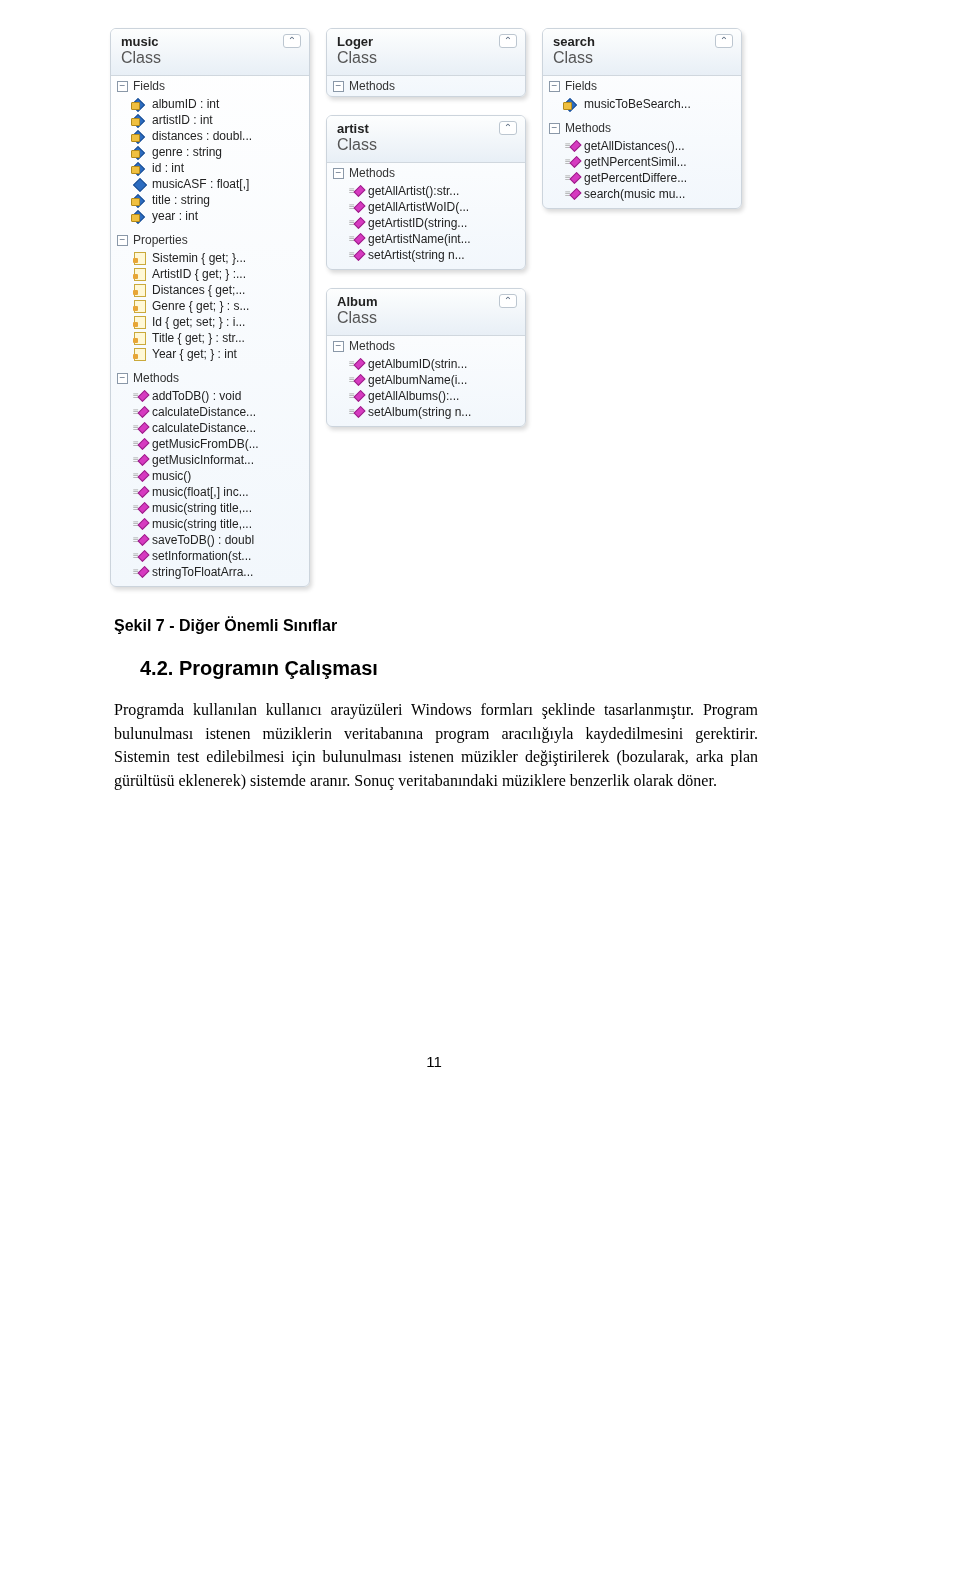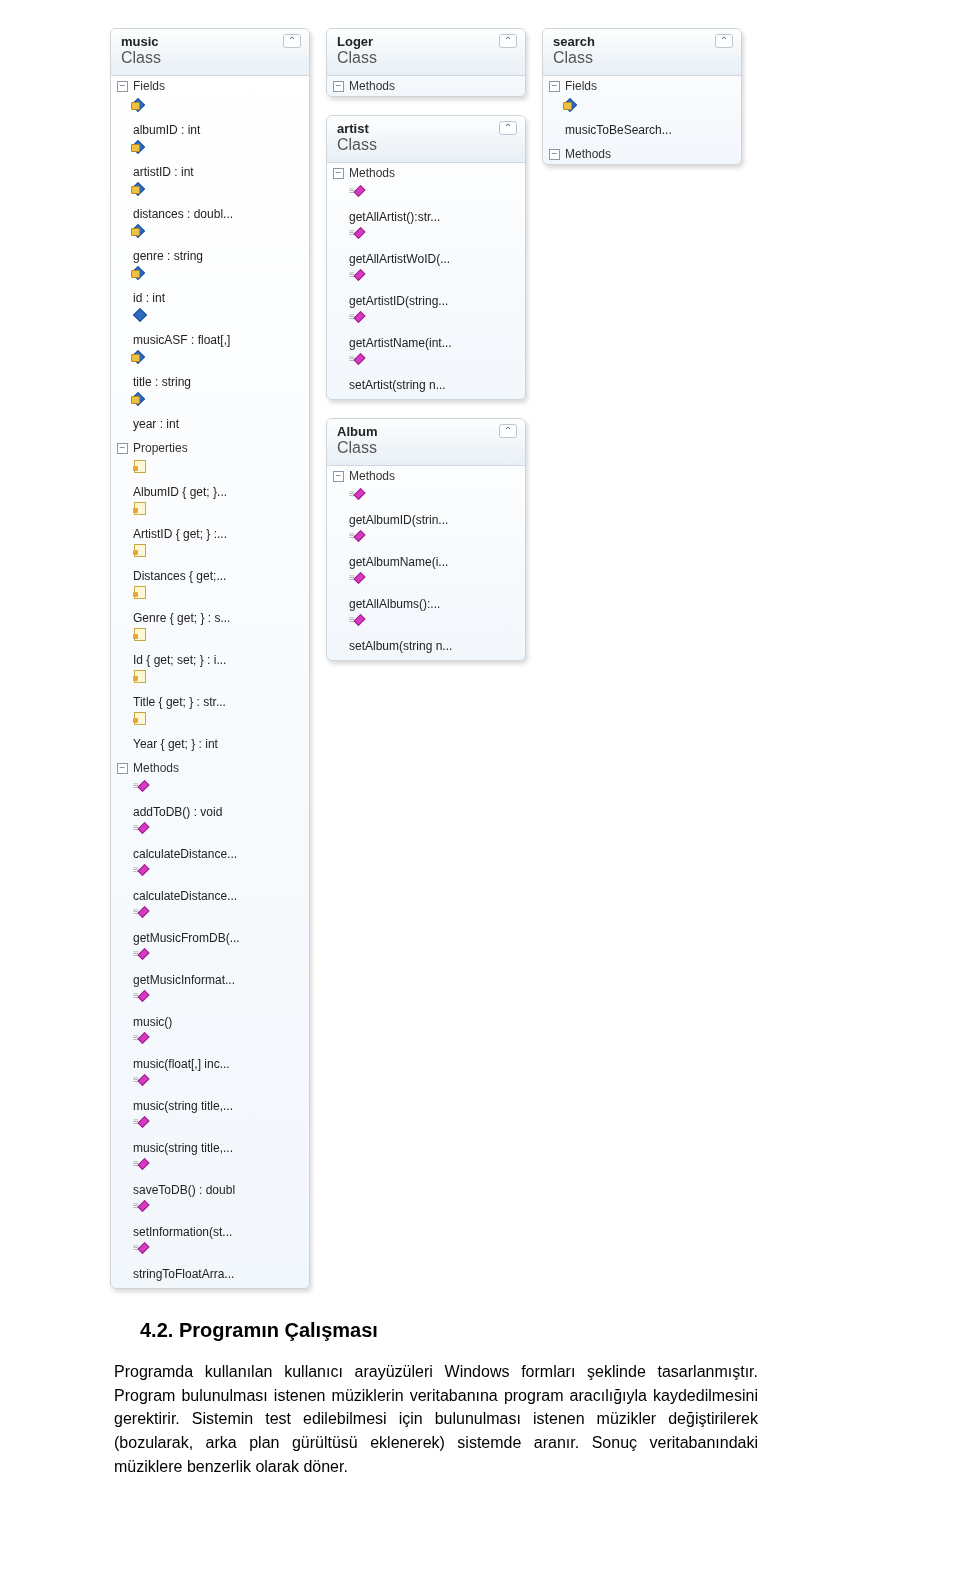--- a/index.html
+++ b/index.html
@@ -46,26 +46,25 @@
     font-family: Verdana, Tahoma, sans-serif;
     color: #333;
   }
   .toggle {
     width: 11px; height: 11px; border: 1px solid #8a98a8;
     display: inline-flex; align-items: center; justify-content: center;
     font-size: 10px; line-height: 1; color: #5a6b80; background: #fff;
   }
   .member-list { padding: 0 4px 6px 4px; }
   .member {
-    display: flex; align-items: flex-start; gap: 12px;
+    display: flex; align-items: flex-end; gap: 5px;
     padding: 1px 0 1px 18px;
     font-family: Verdana, Tahoma, sans-serif;
     color: #222;
     white-space: nowrap;
-    flex-direction: column;
   }
   .micon { width: 14px; height: 14px; display: inline-block; position: relative; }
   
   .icon-field::before { content:""; position:absolute; left:0; top:3px; width:8px; height:8px; background:#2c6cc0; transform: rotate(45deg); border:1px solid #1d4f92; }
   .icon-field::after  { content:""; position:absolute; left:-2px; top:5px; width:7px; height:6px; background:#f0c040; border:1px solid #b38a1a; border-radius:1px; }
   .icon-field-pub::before { content:""; position:absolute; left:2px; top:3px; width:8px; height:8px; background:#2c6cc0; transform: rotate(45deg); border:1px solid #1d4f92; }
   
   .icon-prop::before { content:""; position:absolute; left:1px; top:1px; width:10px; height:11px; background:#fff8d6; border:1px solid #caa93b; }
   .icon-prop::after  { content:""; position:absolute; left:0; top:7px; width:5px; height:5px; background:#e7a637; border-radius:1px; }
   
@@ -79,21 +78,21 @@
     font-weight: bold;
     margin: 10px 0 22px 4px;
   }
   .section-num {
     font-family: Arial, Helvetica, sans-serif;
     font-size: 20px;
     font-weight: bold;
     margin: 0 0 18px 30px;
   }
   .bodytext {
-    font-family: Liberation Sans, sans-serif;
+    font-family: Liberation Serif, serif;
     font-size: 16px;
     line-height: 1.48;
     text-align: justify;
     margin: 0 0 30px 4px;
   }
   .pagenum {
     text-align: center;
     font-family: Arial, Helvetica, sans-serif;
     font-size: 15px;
     margin-top: 260px;
@@ -152,21 +151,21 @@
               <span>year : int</span>
             </div>
           </div>
           <div class="section-head">
             <span class="toggle">−</span>
             <span>Properties</span>
           </div>
           <div class="member-list">
             <div class="member">
               <span class="micon icon-prop"></span>
-              <span>AlbumID { get; }...</span>
+              <span>Sistemin { get; }...</span>
             </div>
             <div class="member">
               <span class="micon icon-prop"></span>
               <span>ArtistID { get; } :...</span>
             </div>
             <div class="member">
               <span class="micon icon-prop"></span>
               <span>Distances { get;...</span>
             </div>
             <div class="member">
@@ -339,21 +338,40 @@
           <div class="member-list">
             <div class="member">
               <span class="micon icon-field"></span>
               <span>musicToBeSearch...</span>
             </div>
           </div>
           <div class="section-head">
             <span class="toggle">−</span>
             <span>Methods</span>
           </div>
+          <div class="member-list">
+            <div class="member">
+              <span class="micon icon-method"></span>
+              <span>getAllDistances()...</span>
+            </div>
+            <div class="member">
+              <span class="micon icon-method"></span>
+              <span>getNPercentSimil...</span>
+            </div>
+            <div class="member">
+              <span class="micon icon-method"></span>
+              <span>getPercentDiffere...</span>
+            </div>
+            <div class="member">
+              <span class="micon icon-method"></span>
+              <span>search(music mu...</span>
+            </div>
+          </div>
         </div>
       </div>
   </div>
 
+  <div class="caption">Şekil 7 - Diğer Önemli Sınıflar</div>
   <div class="section-num">4.2.   Programın Çalışması</div>
   <p class="bodytext">Programda kullanılan kullanıcı arayüzüleri Windows formları şeklinde tasarlanmıştır. Program bulunulması istenen müziklerin veritabanına program aracılığıyla kaydedilmesini gerektirir. Sistemin test edilebilmesi için bulunulması istenen müzikler değiştirilerek (bozularak, arka plan gürültüsü eklenerek) sistemde aranır. Sonuç veritabanındaki müziklere benzerlik olarak döner.</p>
 
   <div class="pagenum">11</div>
 </div>
 
 </body></html>

